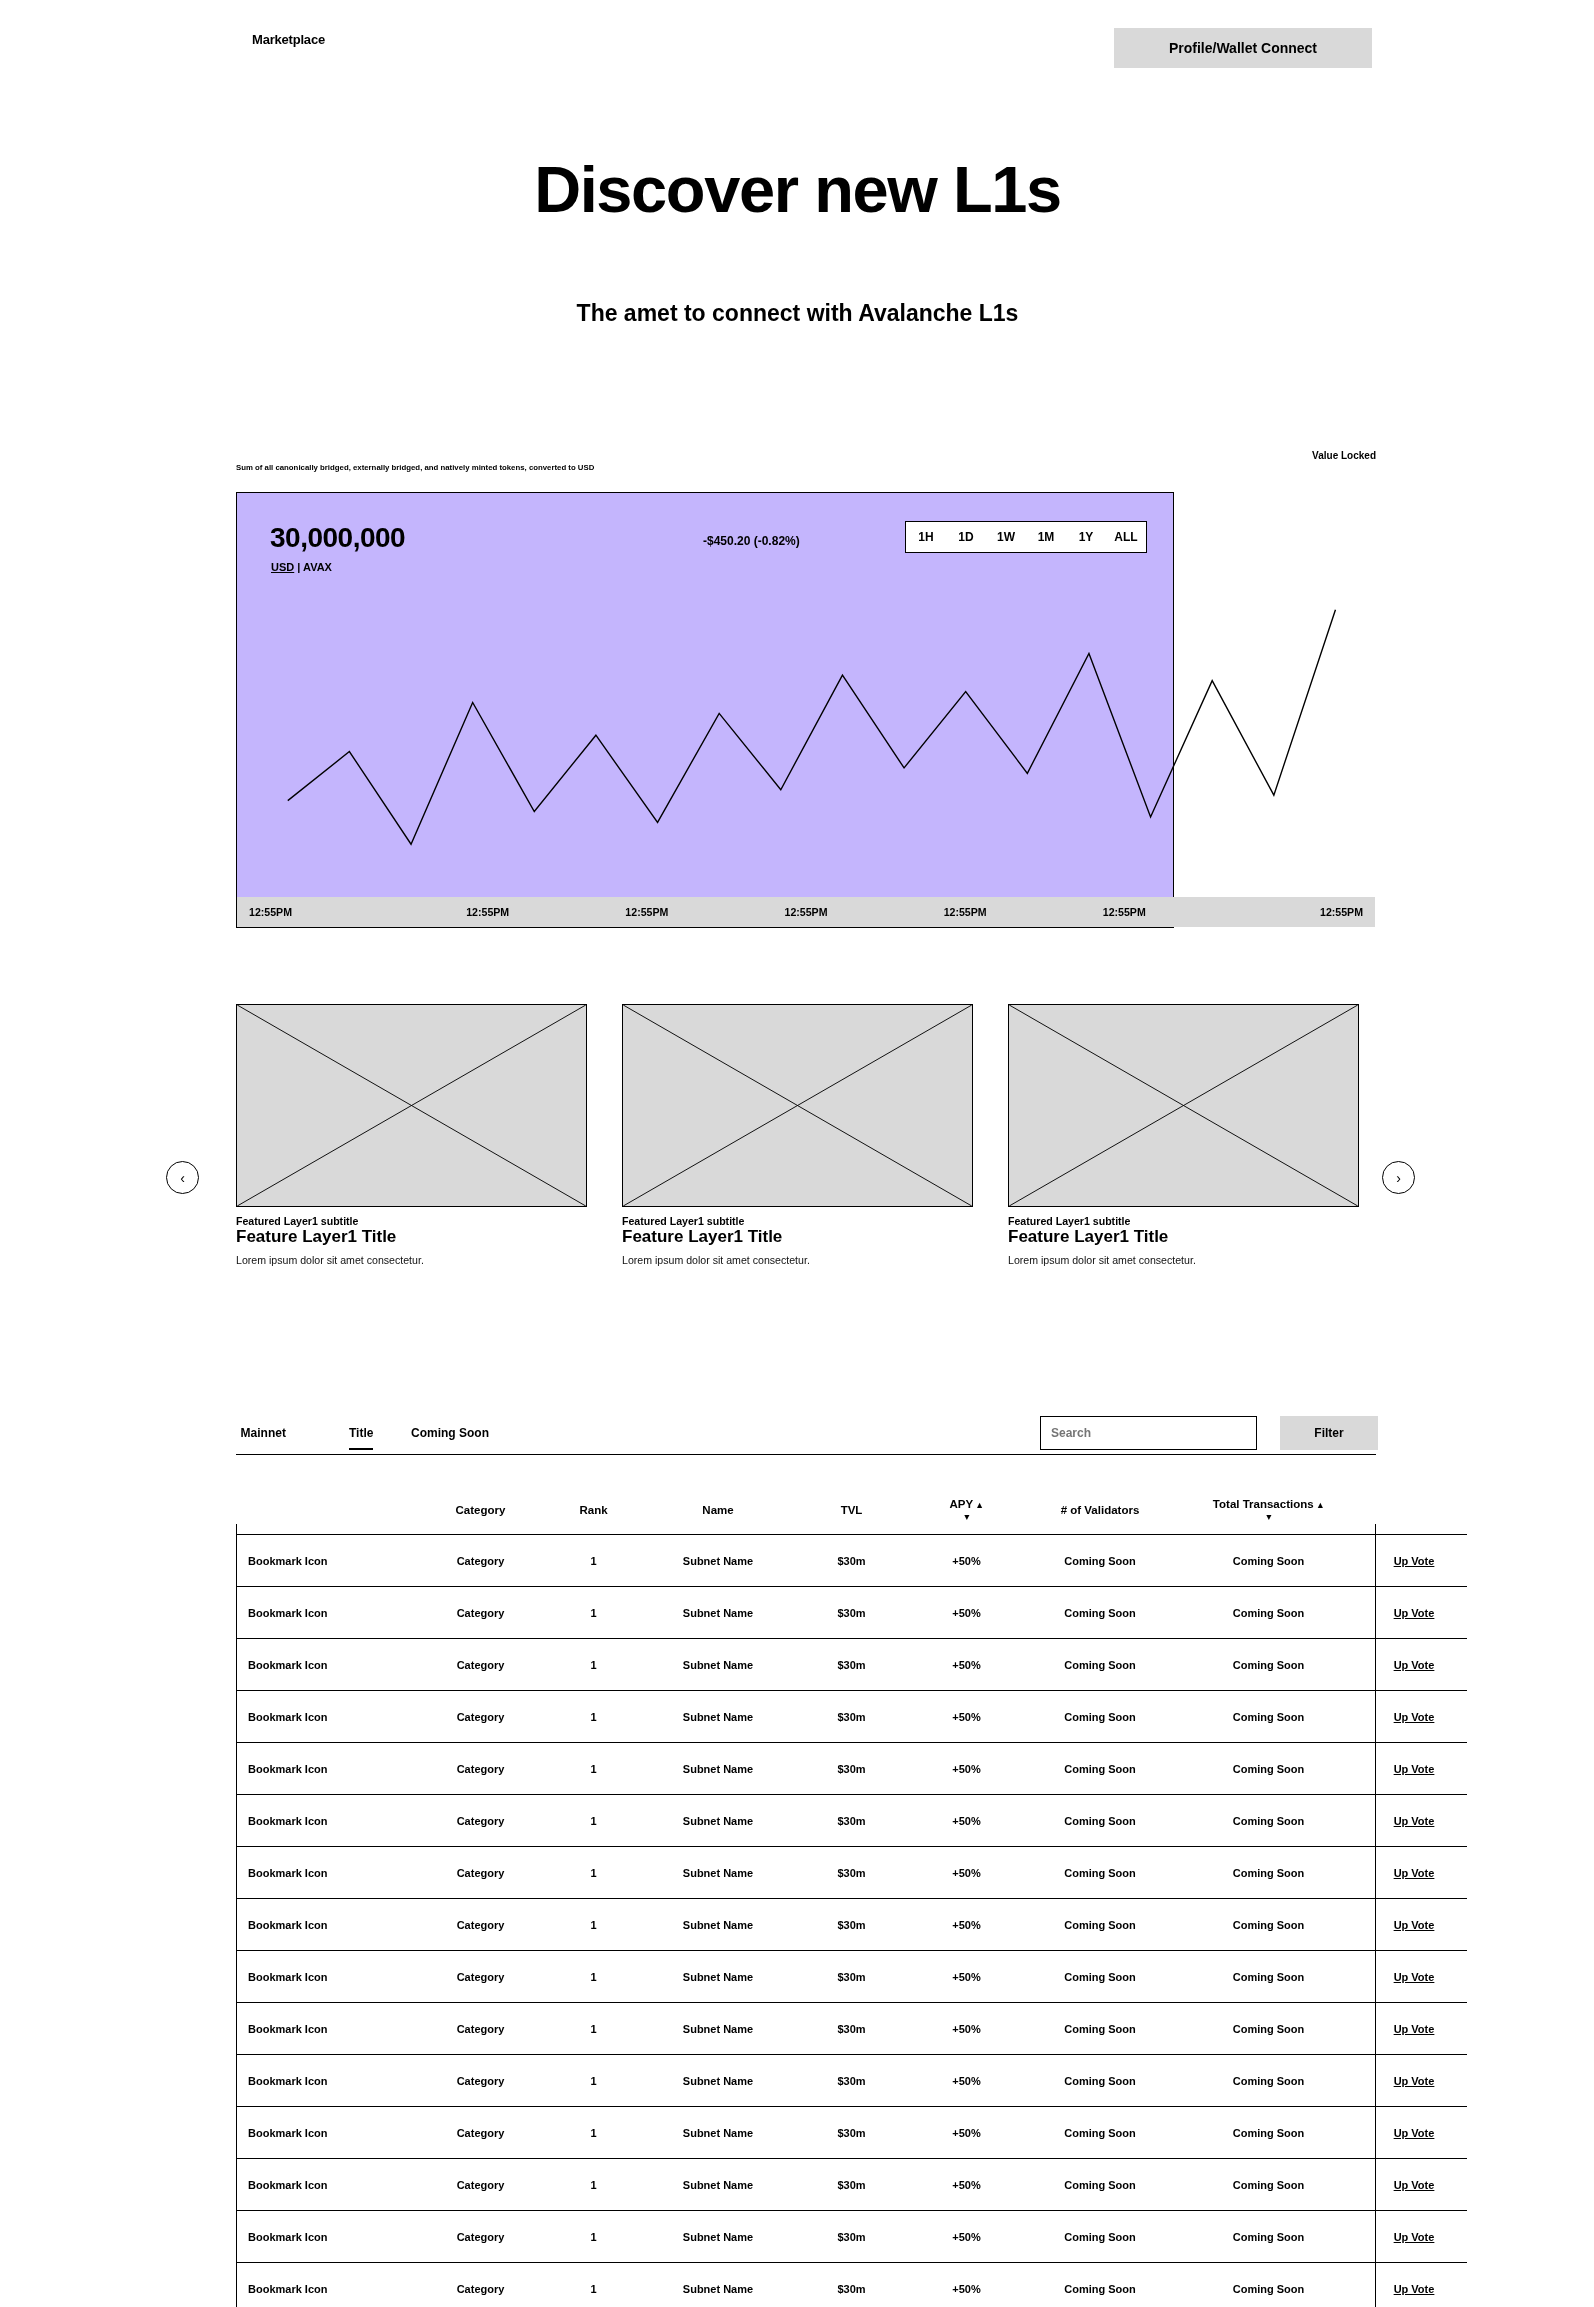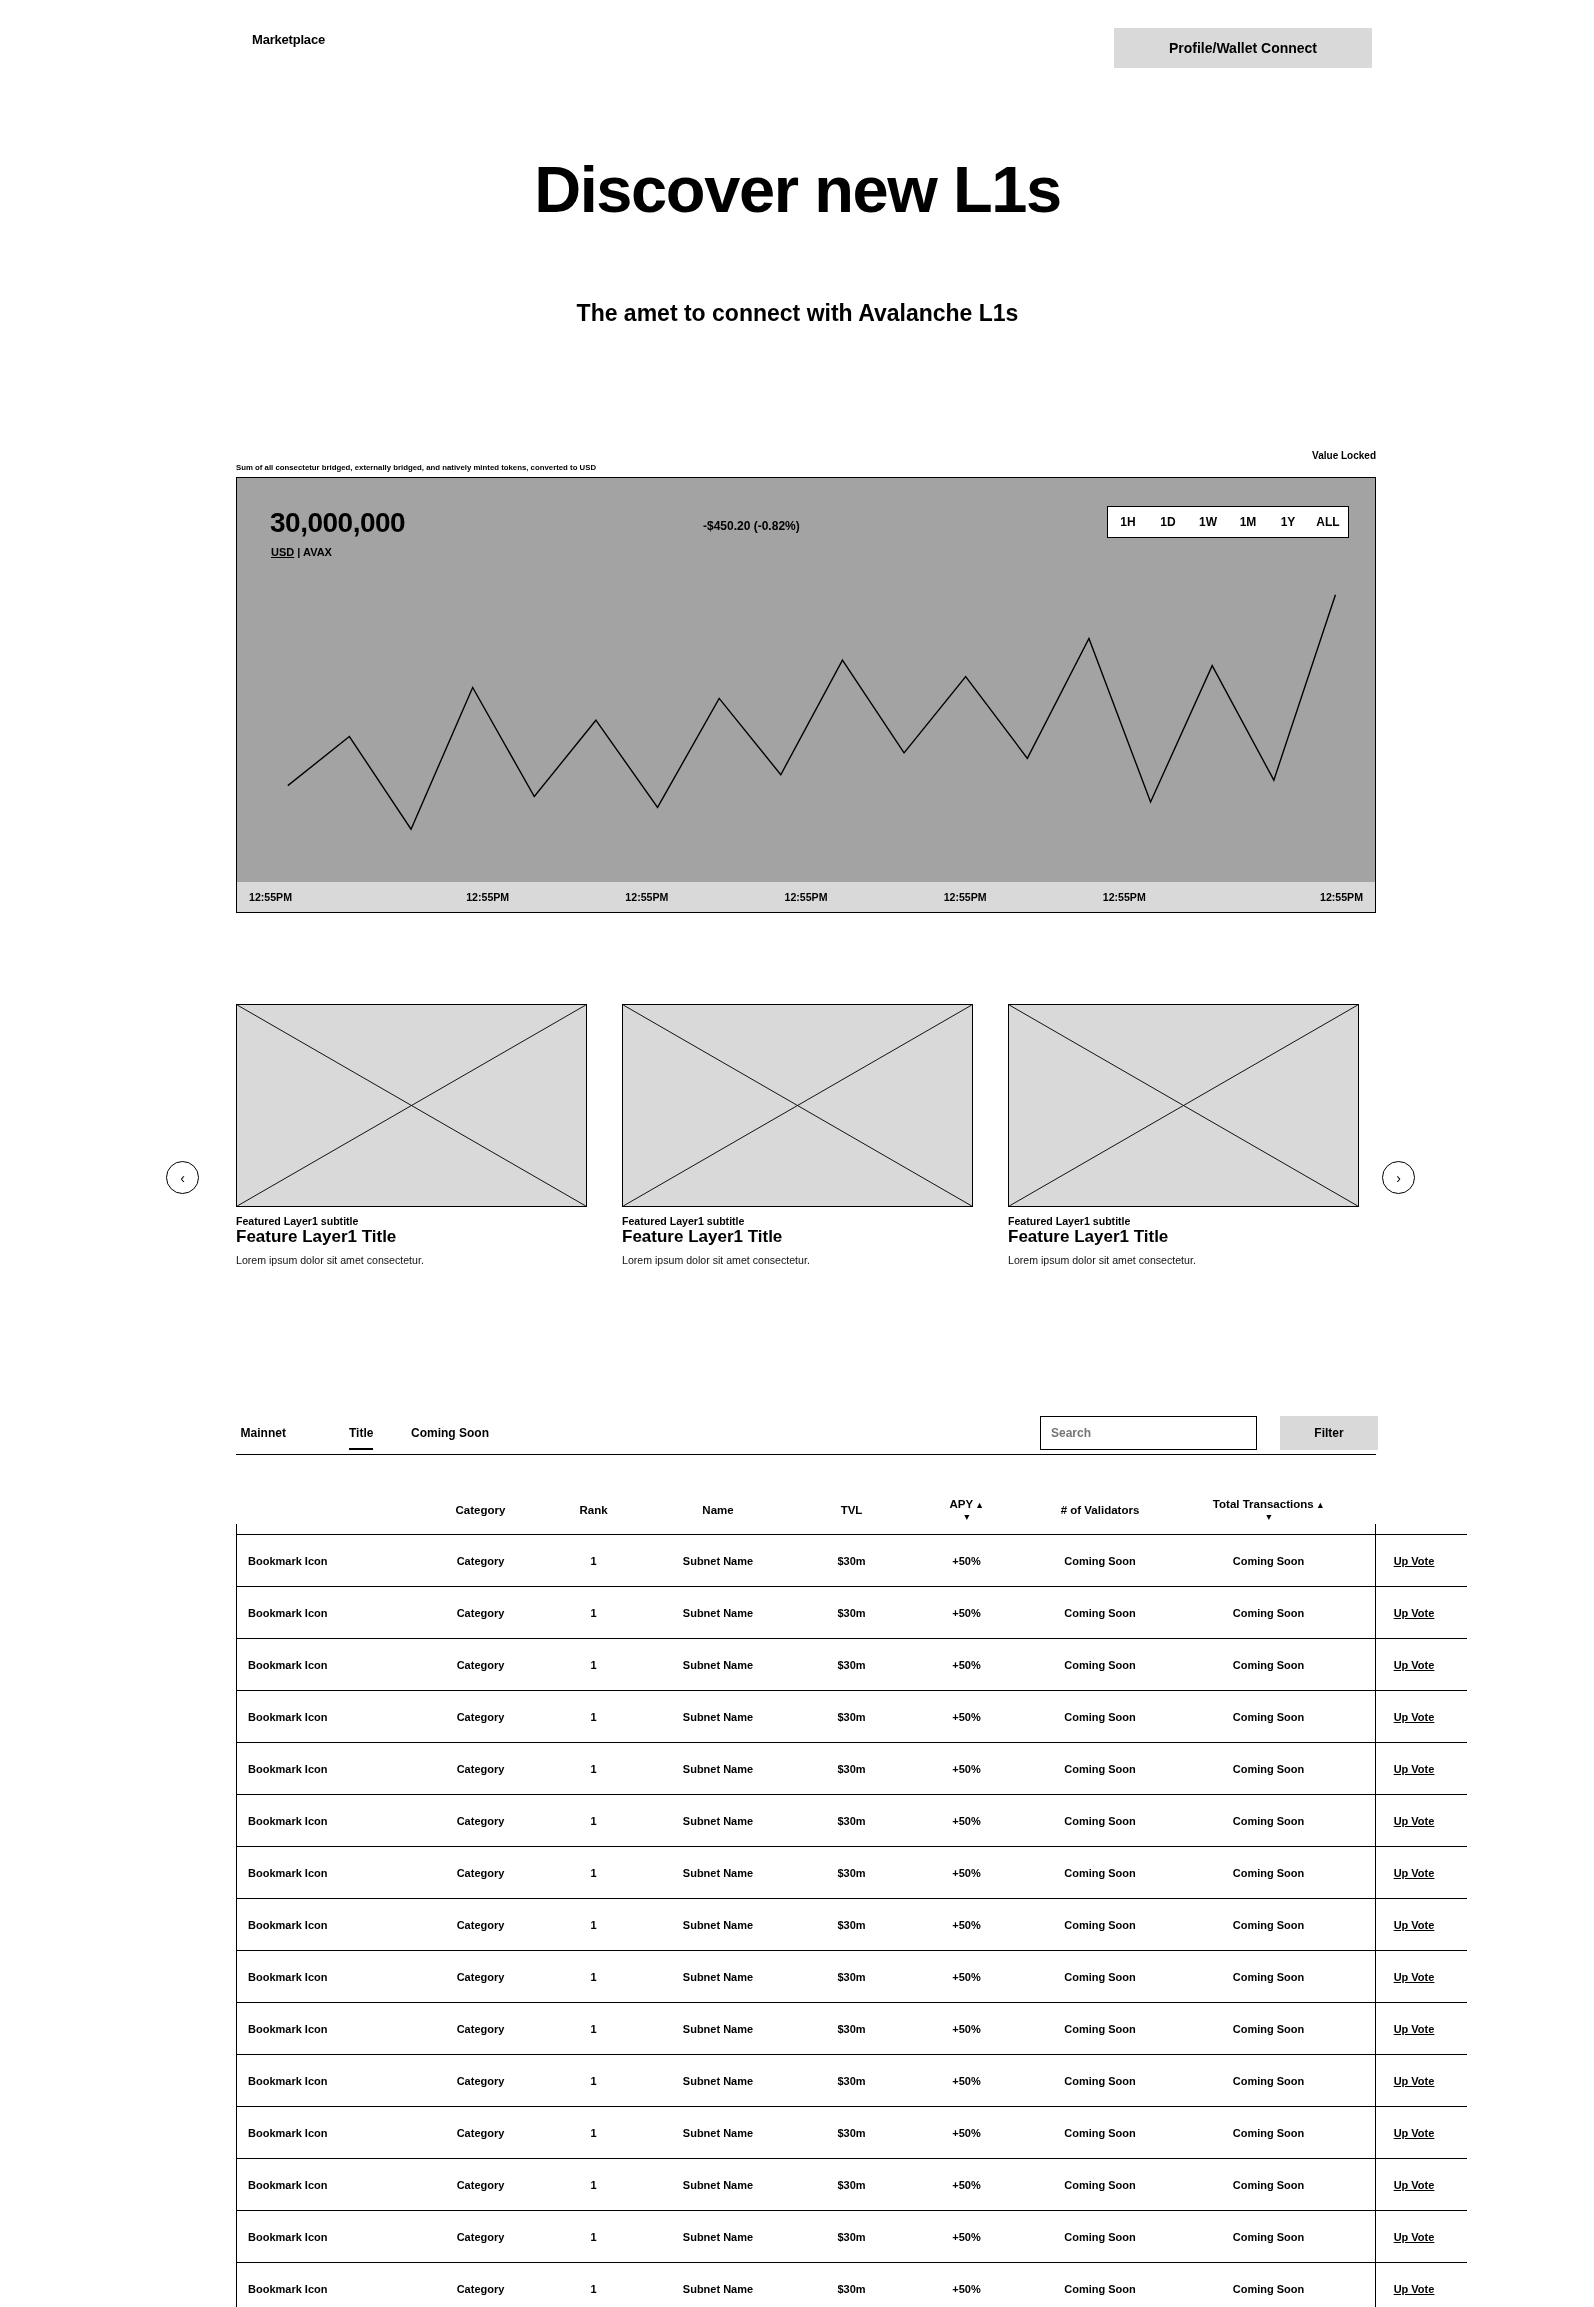--- a/index.html
+++ b/index.html
@@ -47,24 +47,24 @@
     position: absolute; left: 236px; top: 450px; width: 1140px;
   }
   .chart-label {
     font-size: 10px; font-weight: bold; line-height: 1.25; text-align: right;
   }
   .chart-sublabel {
     font-size: 7.8px; font-weight: bold; line-height: 1.3; margin-top: 0.9px;
   }
   .chart-box {
     position: relative;
-    margin-top: 3px;
-    width: 1140px; height: 436px;
+    margin-top: 18px;
+    width: 938px; height: 436px;
     border: 0.9px solid #000;
-    background: #a3a3a3;
+    background: #c4b5fd;
   }
   .chart-value {
     position: absolute; left: 33px; top: 29px;
     font-size: 28px; font-weight: 800; letter-spacing: -0.5px;
   }
   .chart-delta {
     position: absolute; left: 466px; top: 41px;
     font-size: 12px; font-weight: bold;
   }
   .chart-units {
@@ -189,21 +189,21 @@
 <div class="header">
   <div class="brand">Marketplace</div>
   <button class="wallet-btn">Profile/Wallet Connect</button>
 </div>
 
 <div class="hero-title">Discover new L1s</div>
 <div class="hero-sub">The amet to connect with Avalanche L1s</div>
 
 <div class="chart-wrap">
   <div class="chart-label">Value Locked</div>
-  <div class="chart-sublabel">Sum of all consectetur bridged, externally bridged, and natively minted tokens, converted to USD</div>
+  <div class="chart-sublabel">Sum of all canonically bridged, externally bridged, and natively minted tokens, converted to USD</div>
 
   <div class="chart-box">
     <div class="chart-value">30,000,000</div>
     <div class="chart-delta">-$450.20 (-0.82%)</div>
     <div class="chart-units">
       <span class="u-active">USD</span>
       <span>|</span>
       <span>AVAX</span>
     </div>
 

